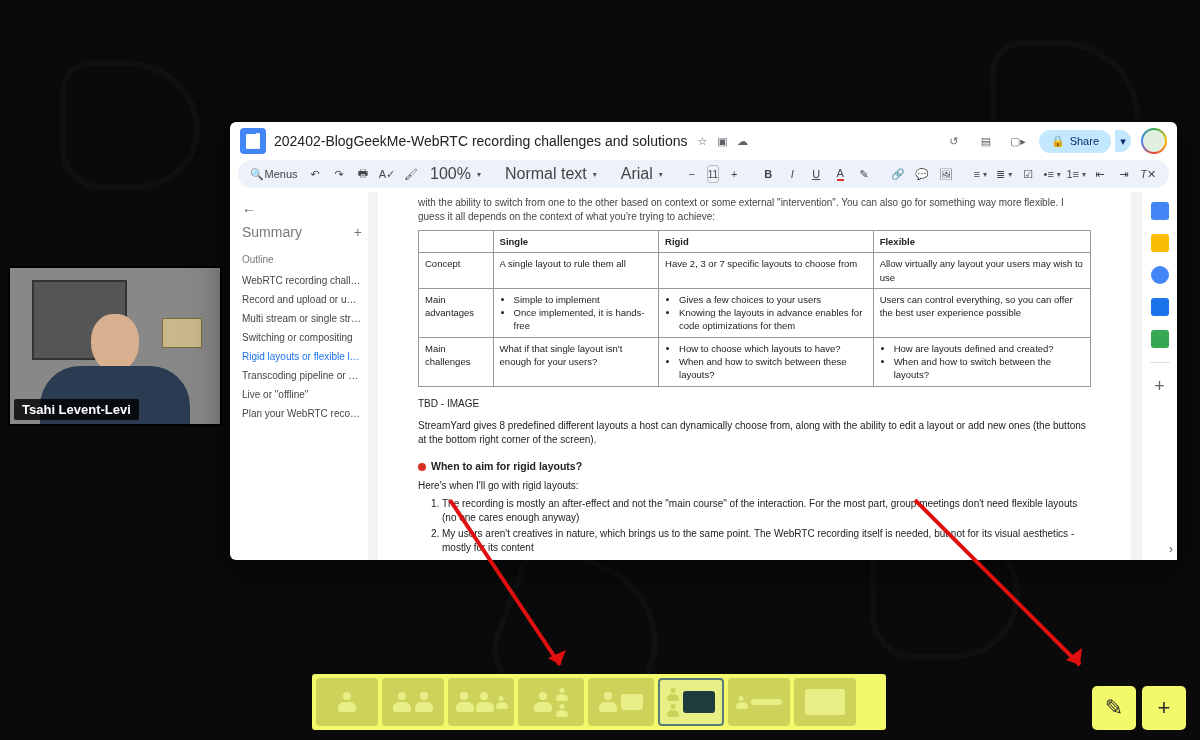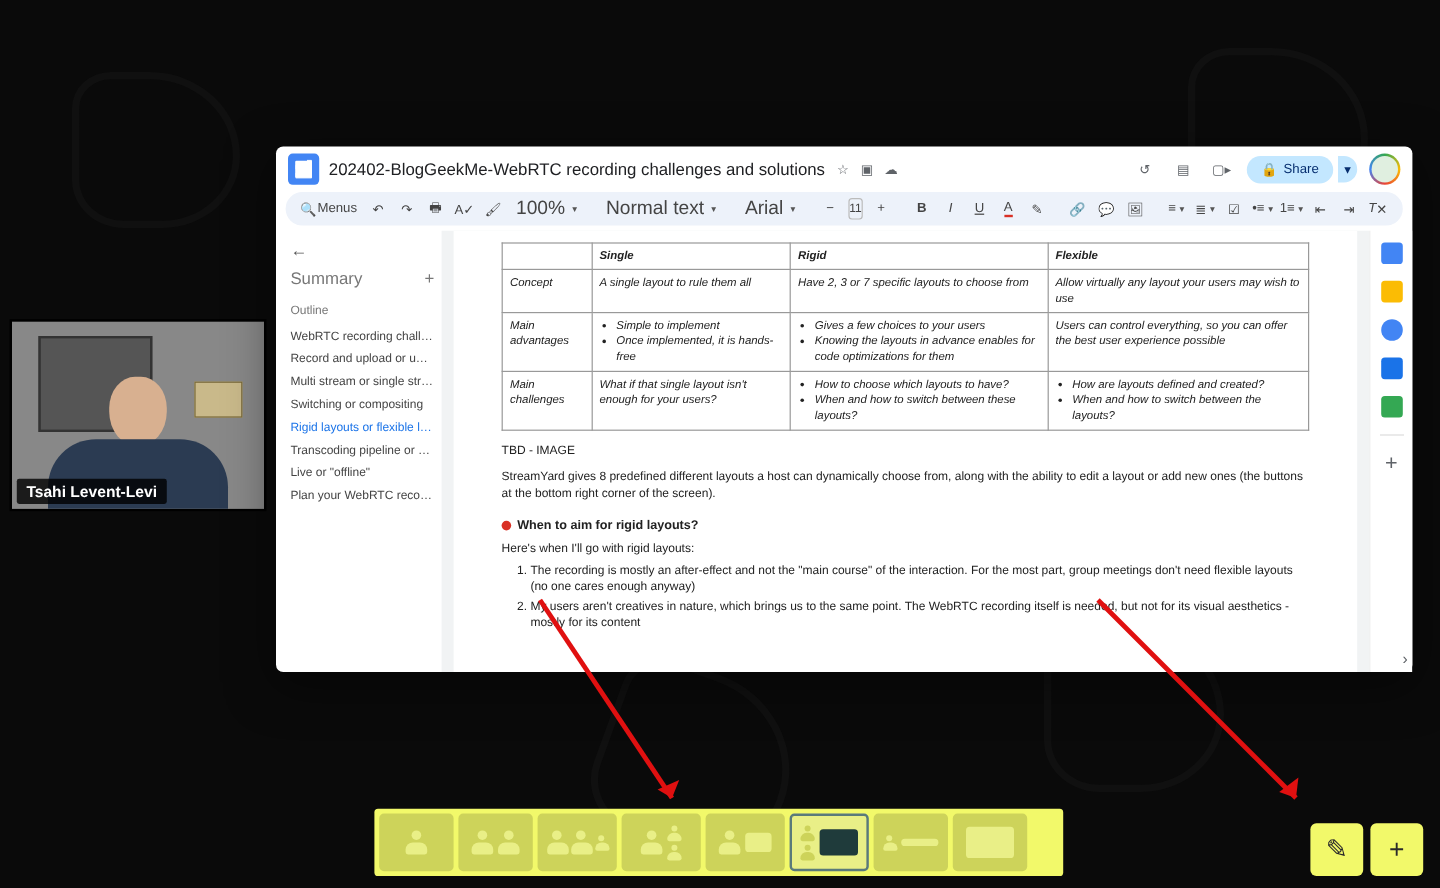--- a/index.html
+++ b/index.html
@@ -68,21 +68,21 @@
   .outline-back { font-size:14px; color:#555; margin-bottom:8px;}
   .outline-summary-row { display:flex; justify-content:space-between; align-items:center; color:#777; margin-bottom:14px; font-size:14px;}
   .outline-hdr { color:#777; font-size:10px; margin-bottom:6px;}
   .outline-item { padding:4px 0; color:#444; white-space:nowrap; overflow:hidden; text-overflow:ellipsis; font-size:10px;}
   .outline-item.active { color:#1a73e8; position:relative;}
   .outline-item.active::before { content:'–'; position:absolute; left:-10px; color:#1a73e8;}
 
   .gdoc-page-area { flex:1; background:#f1f3f4; padding:0 10px; overflow:hidden; position:relative;}
   .gdoc-page { background:#fff; margin:0 auto; width:100%; max-width:780px; height:100%; padding:4px 40px 8px 40px; font-size:10px; color:#222; line-height:1.4; overflow:hidden;}
   .cutoff { color:#444; }
-  table.doc-table { border-collapse:collapse; width:100%; margin:6px 0 10px 0; font-size:9.5px;font-style:italic;}
+  table.doc-table { border-collapse:collapse; width:100%; margin:6px 0 10px 0; font-size:9.5px;}
   table.doc-table th, table.doc-table td { border:1px solid #999; padding:4px 6px; vertical-align:top; text-align:left;}
   table.doc-table th { font-weight:600; background:#fff;}
   table.doc-table ul { margin:0; padding-left:14px;}
   .doc-h { font-weight:600; margin:12px 0 6px 0; font-size:10.5px;}
   .doc-h .dot { display:inline-block; width:8px; height:8px; background:#d93025; border-radius:50%; margin-right:5px; vertical-align:middle;}
   ol.doc-list { padding-left:24px; margin-top:4px;}
   ol.doc-list li { margin-bottom:2px;}
 
   .gdoc-sidepanel { width:36px; flex:0 0 36px; display:flex; flex-direction:column; align-items:center; gap:14px; padding-top:10px; background:#fff; border-left:1px solid #eee;}
   .sp-icon { width:18px; height:18px; border-radius:3px;}
@@ -237,20 +237,21 @@
           <div class="outline-item">Switching or compositing</div>
           <div class="outline-item active">Rigid layouts or flexible layouts</div>
           <div class="outline-item">Transcoding pipeline or browse...</div>
           <div class="outline-item">Live or "offline"</div>
           <div class="outline-item">Plan your WebRTC recording ar...</div>
         </div>
     </div>
 
     <div class="gdoc-page-area">
       <div class="gdoc-page">
+        <div class="cutoff">with the ability to switch from one to the other based on context or some external "intervention". You can also go for something way more flexible. I guess it all depends on the context of what you're trying to achieve:</div>
         <table class="doc-table">
           <tbody>
               <tr>
             <th></th>
             <th>Single</th>
             <th>Rigid</th>
             <th>Flexible</th>
           </tr>
           <tr>
             <td>Concept</td>

